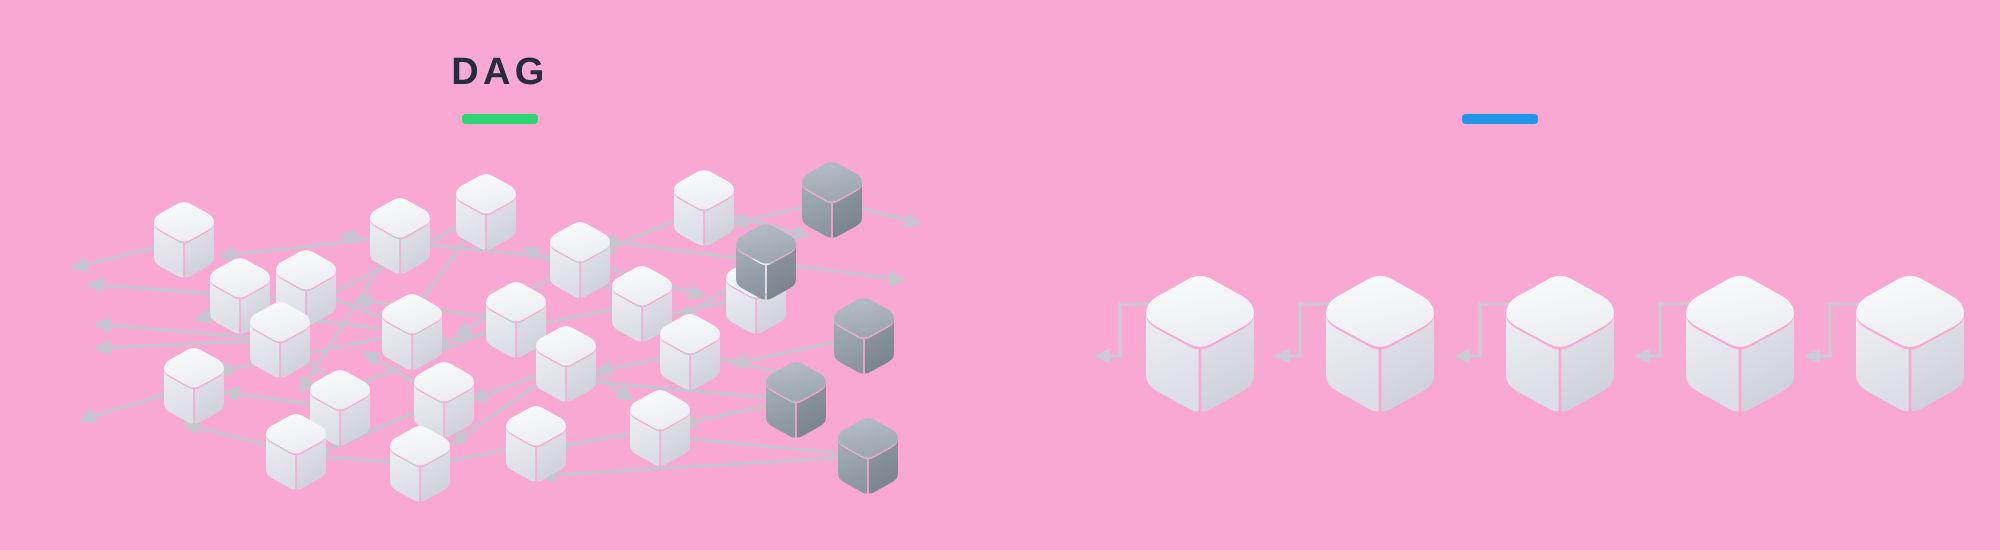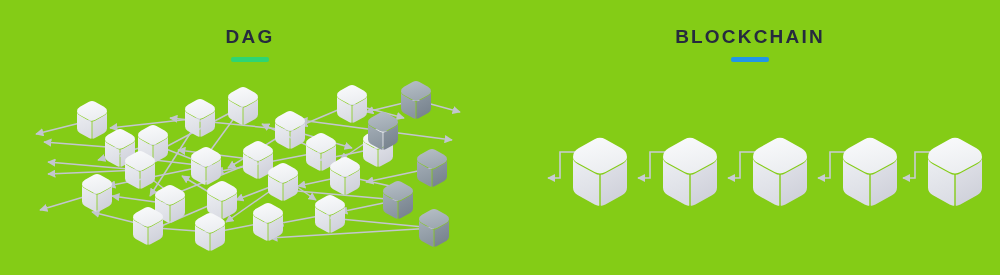--- a/index.html
+++ b/index.html
@@ -60,29 +60,28 @@
   .diagram-svg {
     position: absolute;
     top: 0;
     left: 0;
     display: block;
   }
 </style>
 </head>
 <body>
 
-<div class="stage" style="background: #84cc16;">
+<div class="stage" style="background: #f9a8d4;">
 
   <div class="panel panel-dag">
     <div class="panel-title" style="color: rgb(38, 43, 62);">DAG</div>
     <div class="title-rule rule-dag" style="background: rgb(46, 213, 115);"></div>
   </div>
 
   <div class="panel panel-chain">
-    <div class="panel-title" style="color: rgb(38, 43, 62);">BLOCKCHAIN</div>
     <div class="title-rule rule-chain" style="background: rgb(33, 150, 232);"></div>
   </div>
 
   <svg class="diagram-svg" width="1000" height="275" viewBox="0 0 1000 275">
     <defs>
       <linearGradient id="gLightTop" x1="0" y1="0" x2="0.35" y2="1">
         <stop offset="0%" stop-color="#fafbfc"></stop>
         <stop offset="100%" stop-color="#eceef1"></stop>
       </linearGradient>
       <linearGradient id="gLightLeft" x1="0" y1="0" x2="0.2" y2="1">

